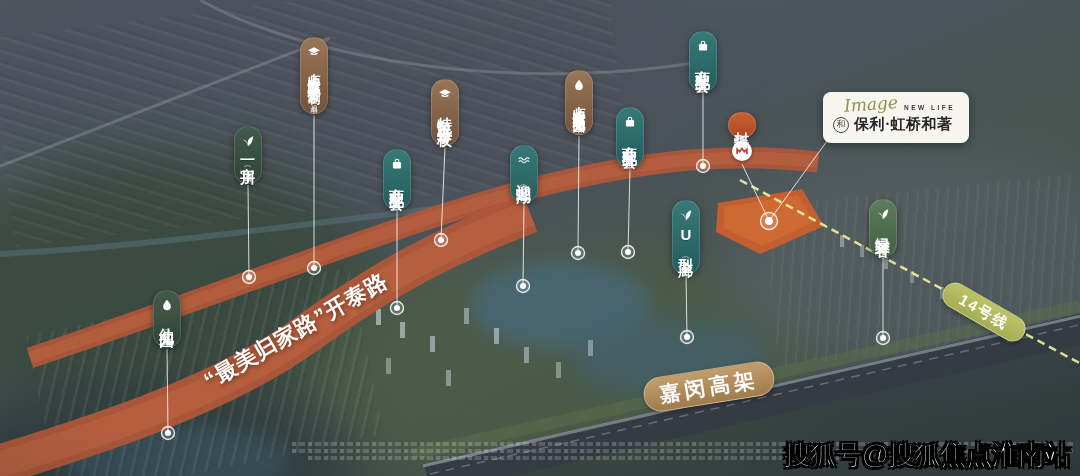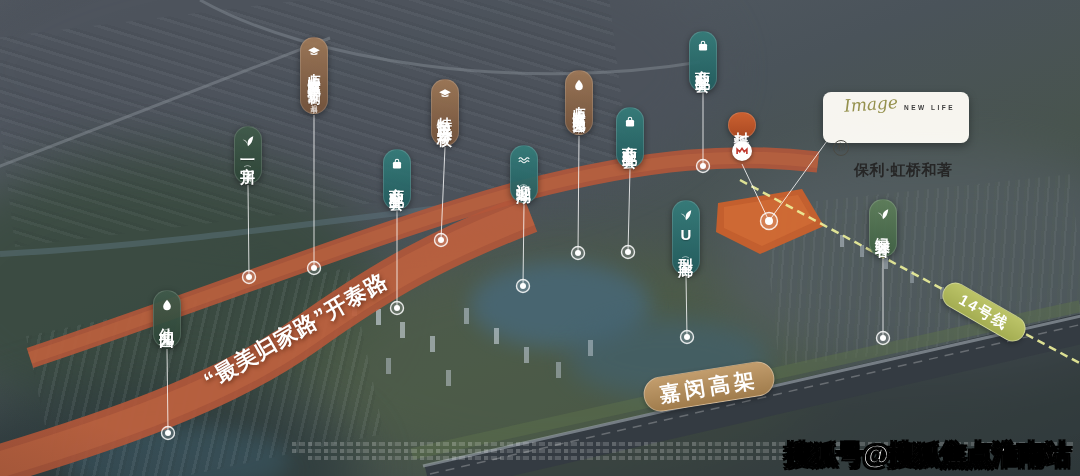--- a/index.html
+++ b/index.html
@@ -57,26 +57,26 @@
     background:linear-gradient(180deg,#bcc468,#a4ad52);transform:rotate(30deg);}
   .logo-box{position:absolute;left:823px;top:92px;width:146px;height:51px;z-index:6;background:rgba(253,251,245,.97);
     border-radius:8px;box-shadow:0 3px 8px rgba(0,0,0,.35);padding:4px 8px 4px 8px;}
   .logo-row1{display:flex;align-items:baseline;justify-content:flex-end;margin-right:6px;}
   .logo-script{font-family:"DejaVu Serif","Liberation Serif",serif;font-style:italic;font-size:17px;color:#95914d;
     transform:rotate(-4deg);margin-right:6px;line-height:1;}
   .logo-sub{font-size:6.5px;letter-spacing:2.5px;color:#3c3c3c;font-weight:700;}
   .logo-row2{display:flex;align-items:center;margin-top:2px;}
   .logo-seal{width:16px;height:16px;border:1px solid #4a4a44;border-radius:50%;display:flex;align-items:center;
     justify-content:center;font-size:9px;color:#4a4a44;margin:0 5px 0 2px;flex:none;font-family:"Liberation Serif",serif;}
-  .logo-name{font-family:"Liberation Serif","DejaVu Serif",serif;font-size:15px;font-weight:700;color:#262626;letter-spacing:.5px;margin-top:46px;}
+  .logo-name{font-family:"Liberation Serif","DejaVu Serif",serif;font-size:15px;font-weight:700;color:#262626;letter-spacing:.5px;}
   .fineprint{position:absolute;left:292px;top:442px;width:782px;z-index:7;opacity:.4;}
   .fineprint .fp-line{height:4px;margin-bottom:3px;
     background:repeating-linear-gradient(90deg,rgba(255,255,255,.55) 0 4px,rgba(255,255,255,.12) 4px 7px,rgba(255,255,255,.45) 7px 13px,transparent 13px 16px);}
   .fineprint .fp-line:last-child{width:68%;margin-left:2%;}
-  .watermark{position:absolute;right:10px;bottom:3px;z-index:8;font-size:27px;font-weight:700;color:#fff;letter-spacing:-1px;
+  .watermark{position:absolute;right:10px;bottom:3px;z-index:8;font-size:27px;font-weight:400;color:#fff;letter-spacing:-1px;
     -webkit-text-stroke:1.4px #000;text-shadow:2px 2px 0 #000,-2px -2px 0 #000,2px -2px 0 #000,-2px 2px 0 #000;}
   .vignette{position:absolute;inset:0;z-index:3;pointer-events:none;
     background:radial-gradient(120% 110% at 55% 45%,transparent 55%,rgba(10,14,18,.35) 100%);}
 </style>
 </head>
 <body>
 
 <div class="scene">
 
   <div class="patch p-topdark"></div>

